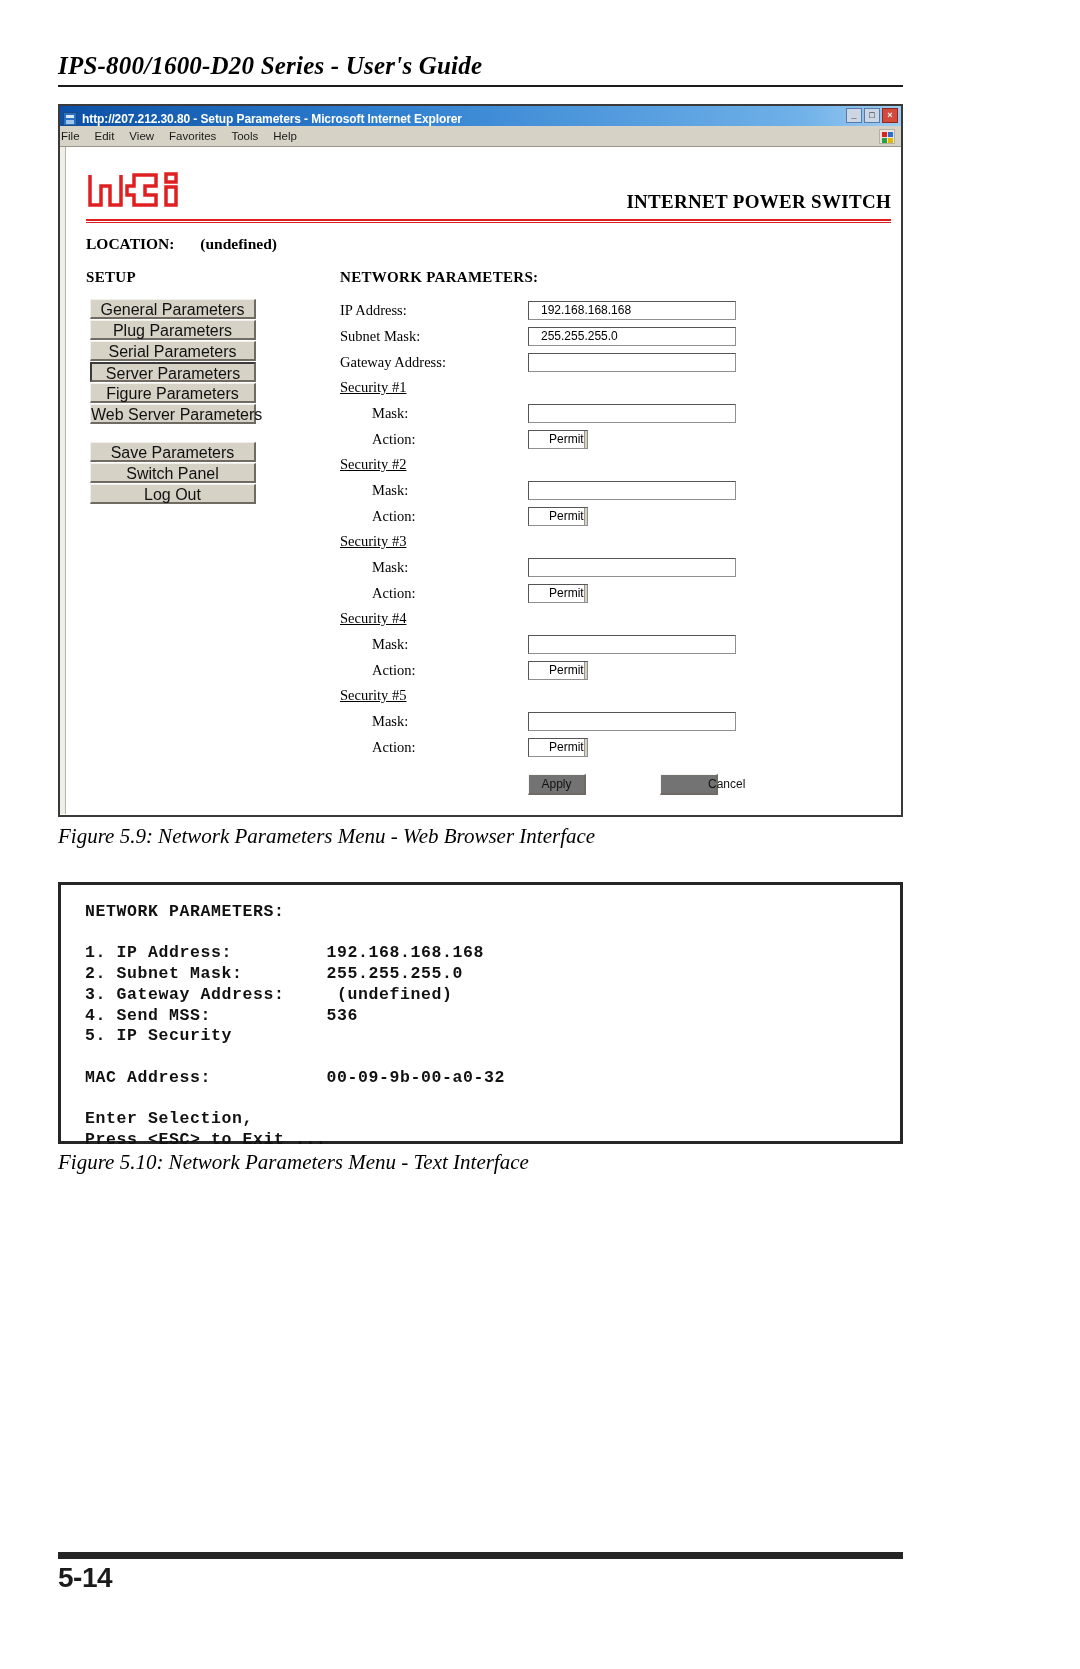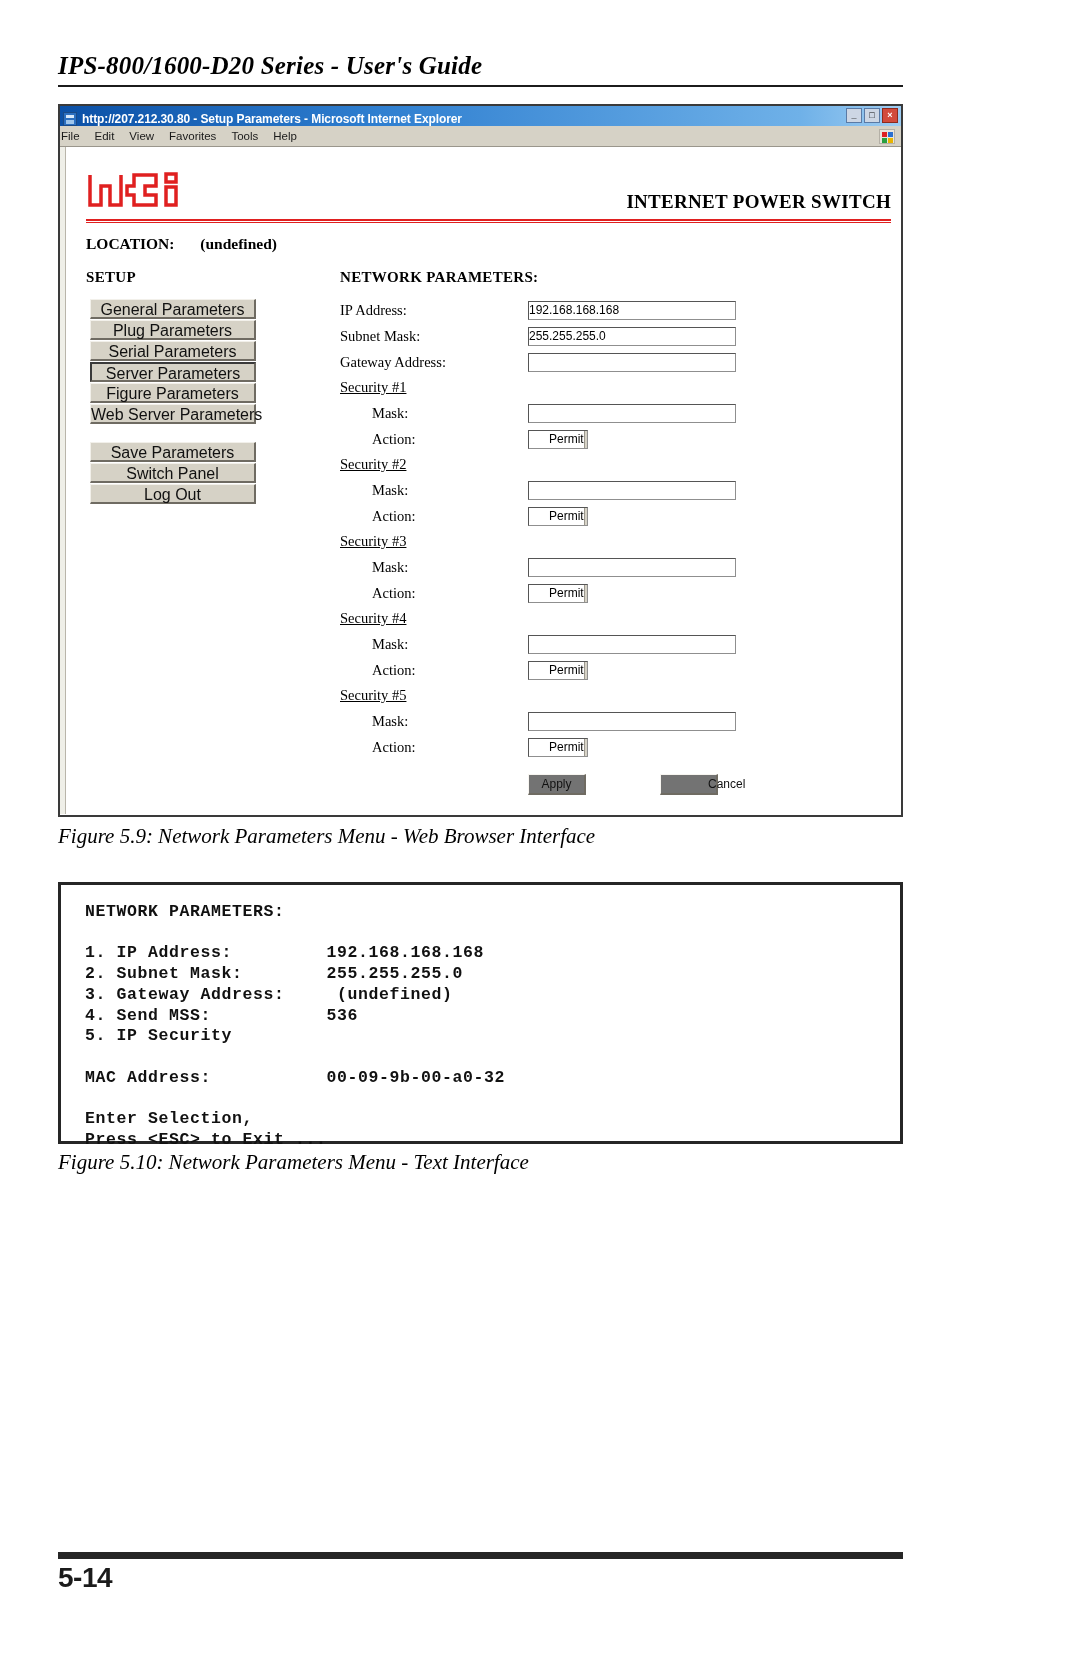--- a/index.html
+++ b/index.html
@@ -294,21 +294,21 @@
   .txtbox {
     height: 19px;
     background: #ffffff;
     border: 1px solid #8f8f8f;
     border-top-color: #555;
     border-left-color: #555;
     box-sizing: border-box;
     font-family: "Liberation Sans", sans-serif;
     font-size: 12px;
     line-height: 17px;
-    padding: 0 0;
+    padding: 0 12px;
     color: #000;
     white-space: nowrap;
     overflow: hidden;
   }
   .txtbox.wide { width: 208px; }
   .txtbox.narrow { width: 77px; }
 
   .selbox {
     height: 19px;
     width: 60px;

